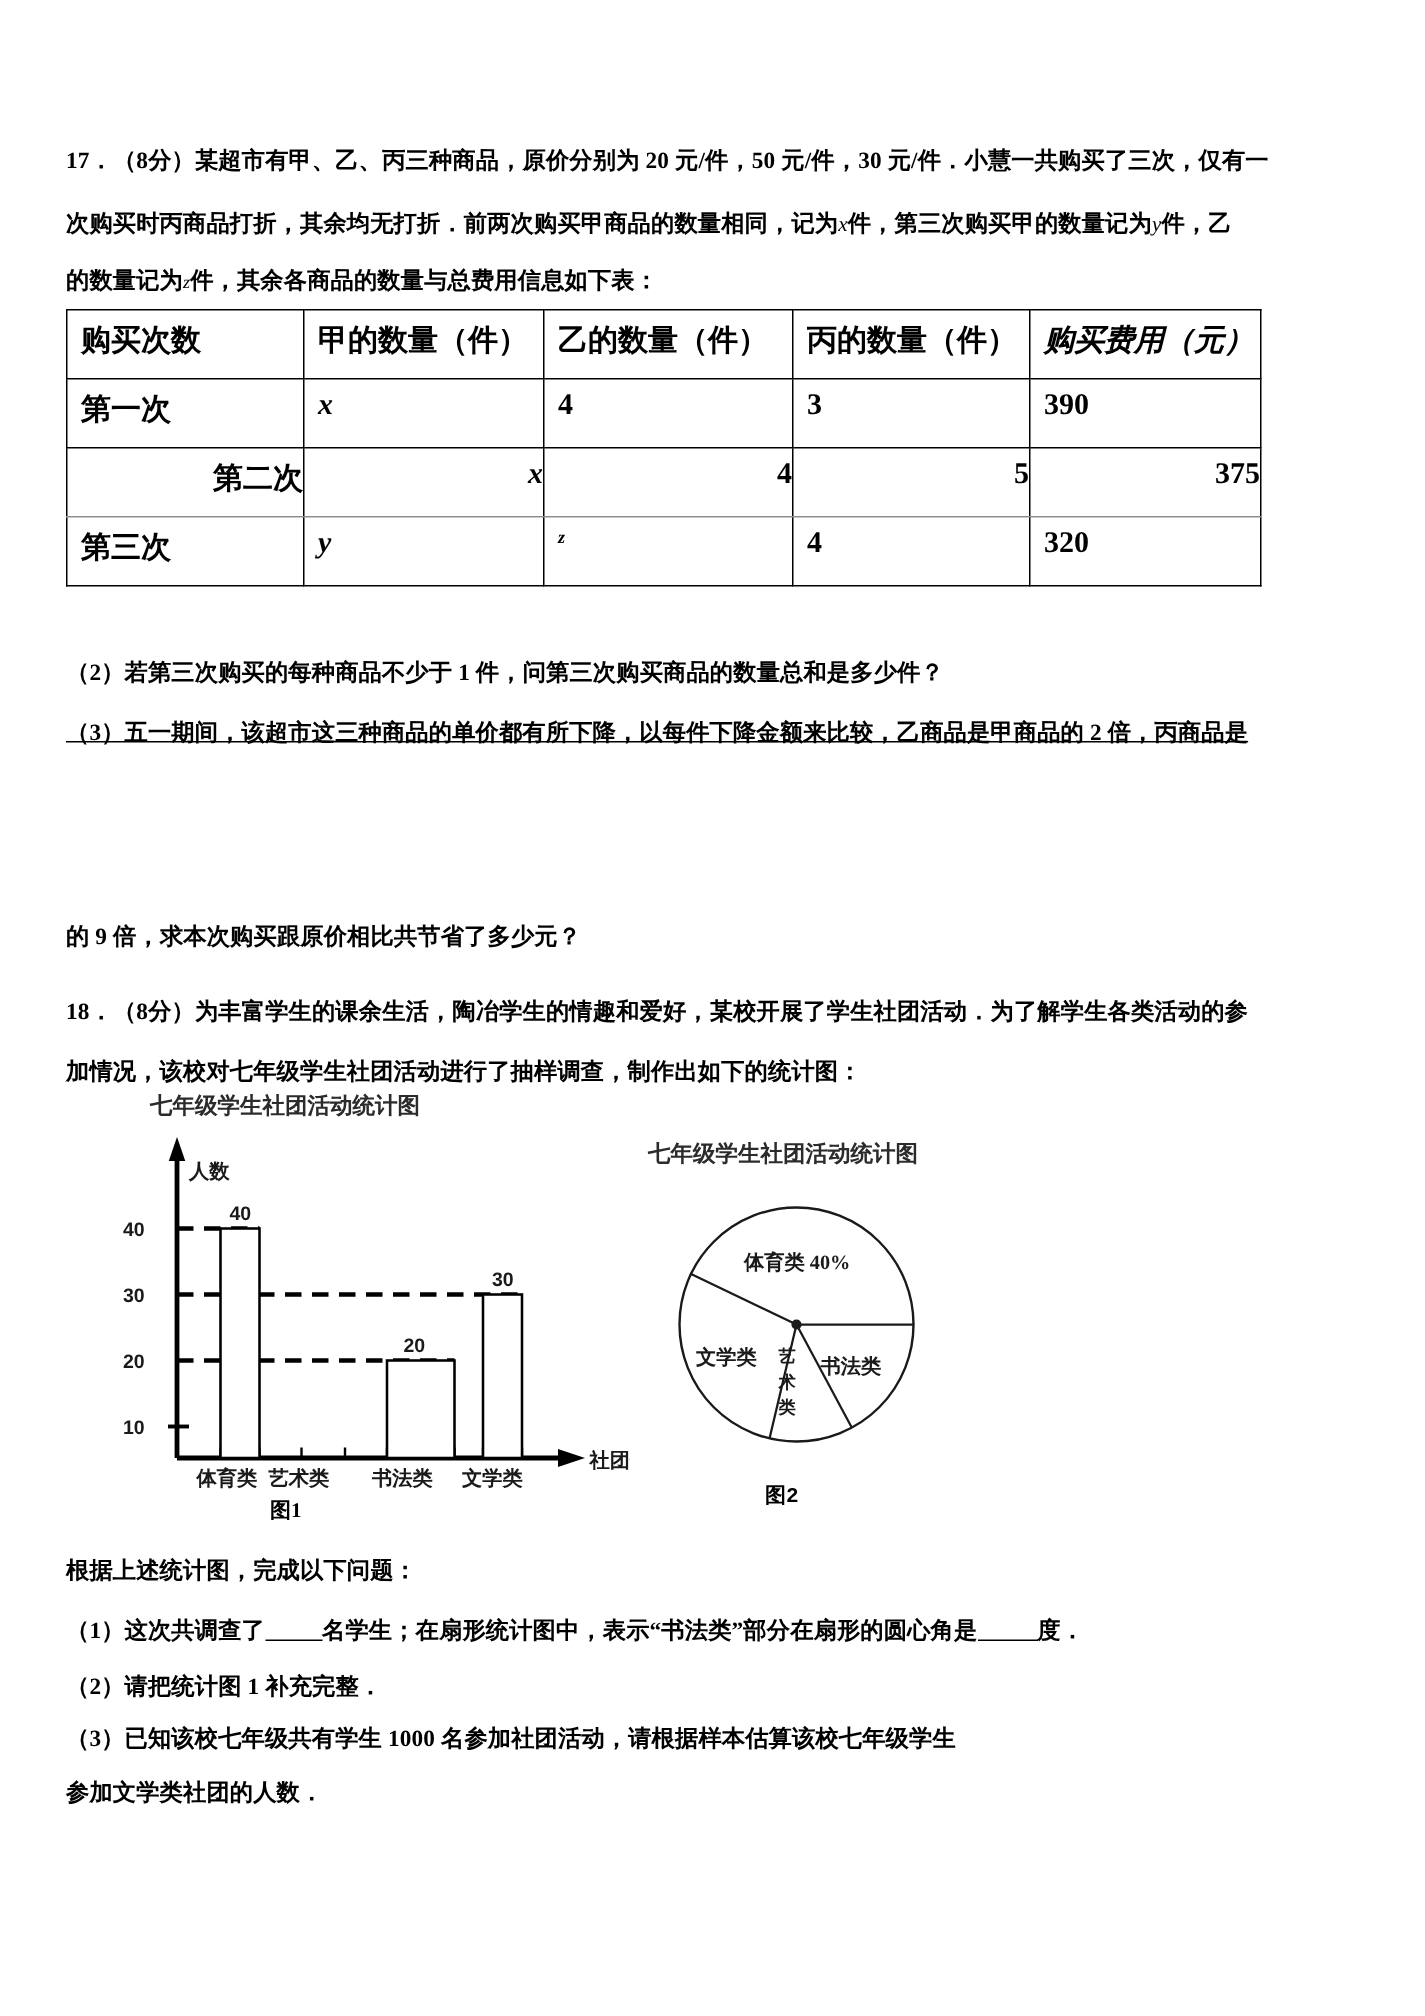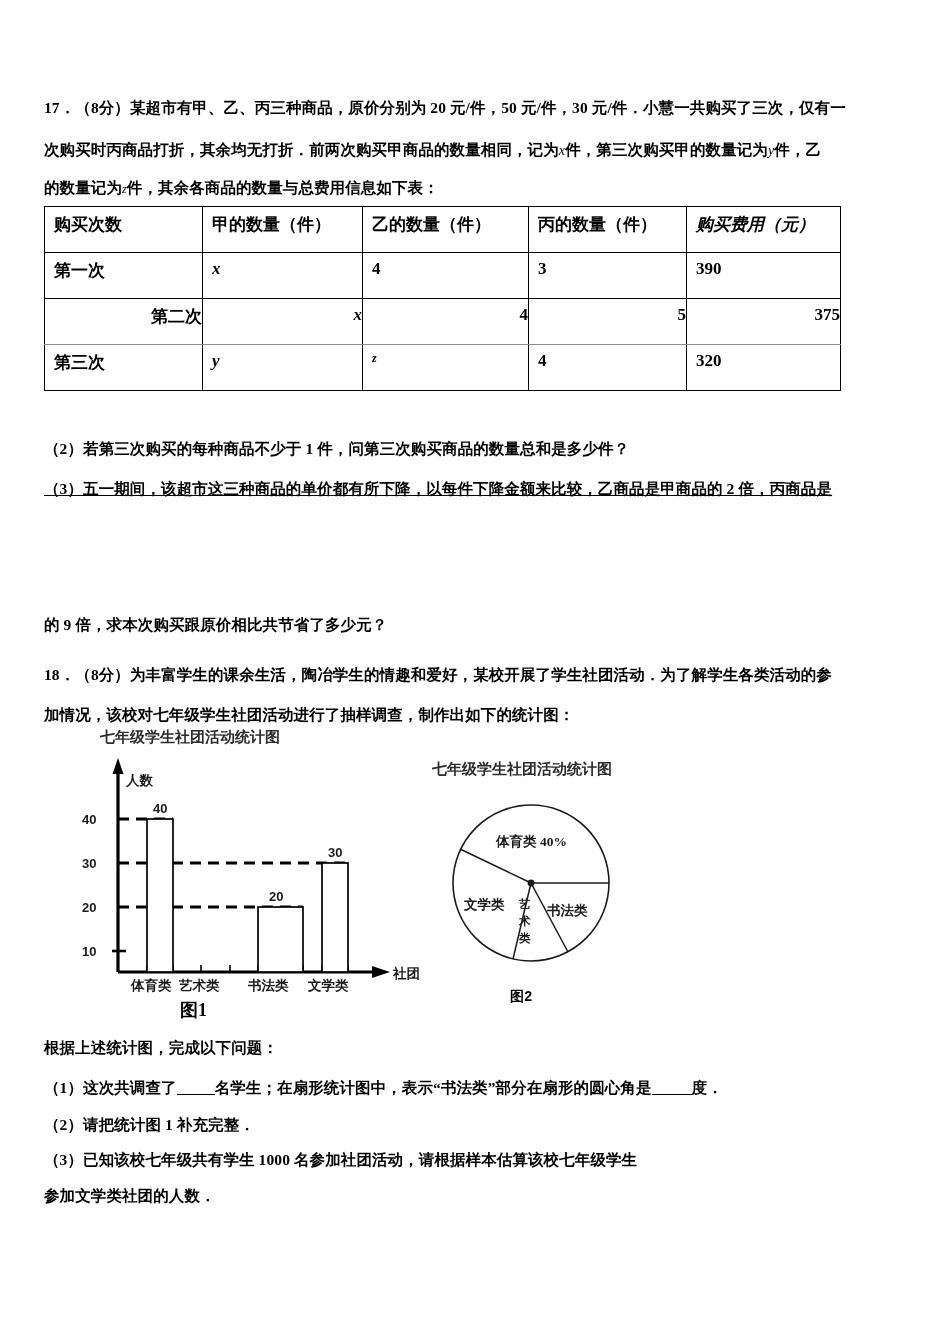--- a/index.html
+++ b/index.html
@@ -36,21 +36,21 @@
   .tbl {
     position: absolute;
     left: 44px;
     top: 206px;
     width: 746px;
     border-collapse: collapse;
     table-layout: fixed;
   }
   .tbl td {
     border: 1.6px solid #000;
-    font-size: 17px;
+    font-size: 20px;
     font-weight: bold;
     padding: 6px 0 6px 9px;
     vertical-align: top;
     height: 33px;
     font-family: "Liberation Serif", serif;
   }
   .tbl tr.r2 td { border-top-color: #8d8d8d; border-bottom-color: #8d8d8d; text-align: right; }
   .col-a { width: 148px; }
   .col-b { width: 150px; }
   .col-c { width: 156px; }
@@ -101,21 +101,21 @@
     top: 0px;
     font-size: 15px;
     font-weight: bold;
     white-space: nowrap;
     color: #2b2b2b;
   }
   #fig1 .fig-cap {
     position: absolute;
     left: 120px;
     top: 270px;
-    font-size: 18px;
+    font-size: 14px;
     font-weight: bold;
   }
   .chart-svg { position: absolute; left: 0; top: 22px; }
 
   
   #fig2 {
     position: absolute;
     left: 424px;
     top: 760px;
     width: 260px;

